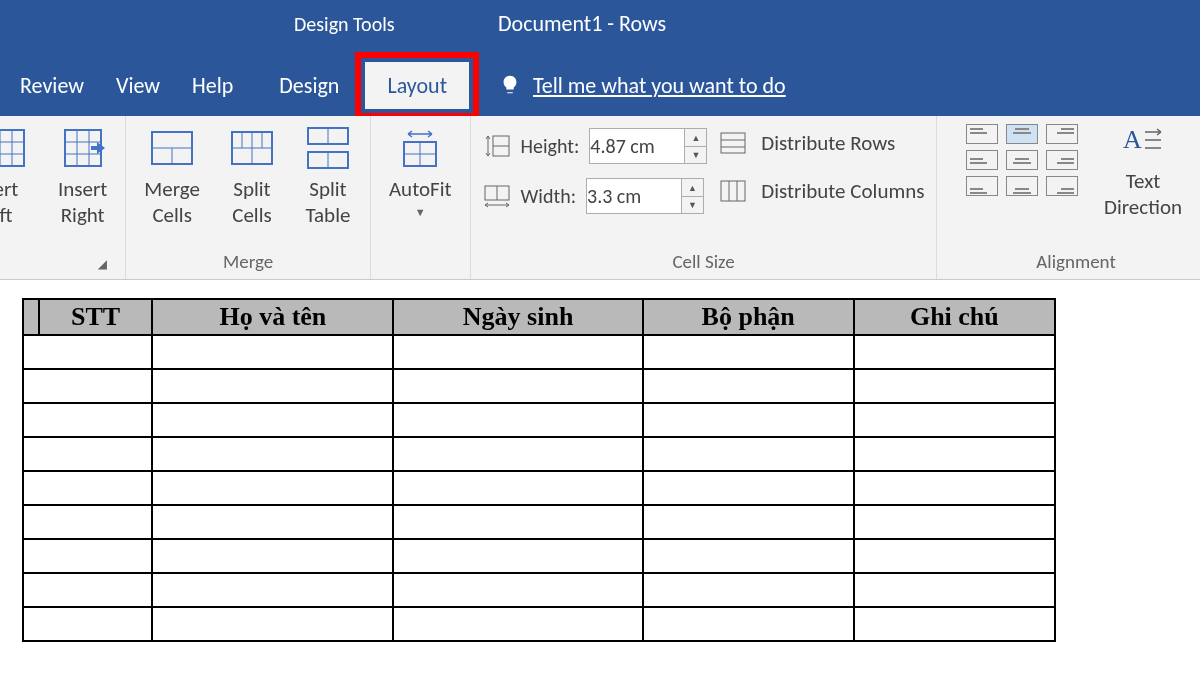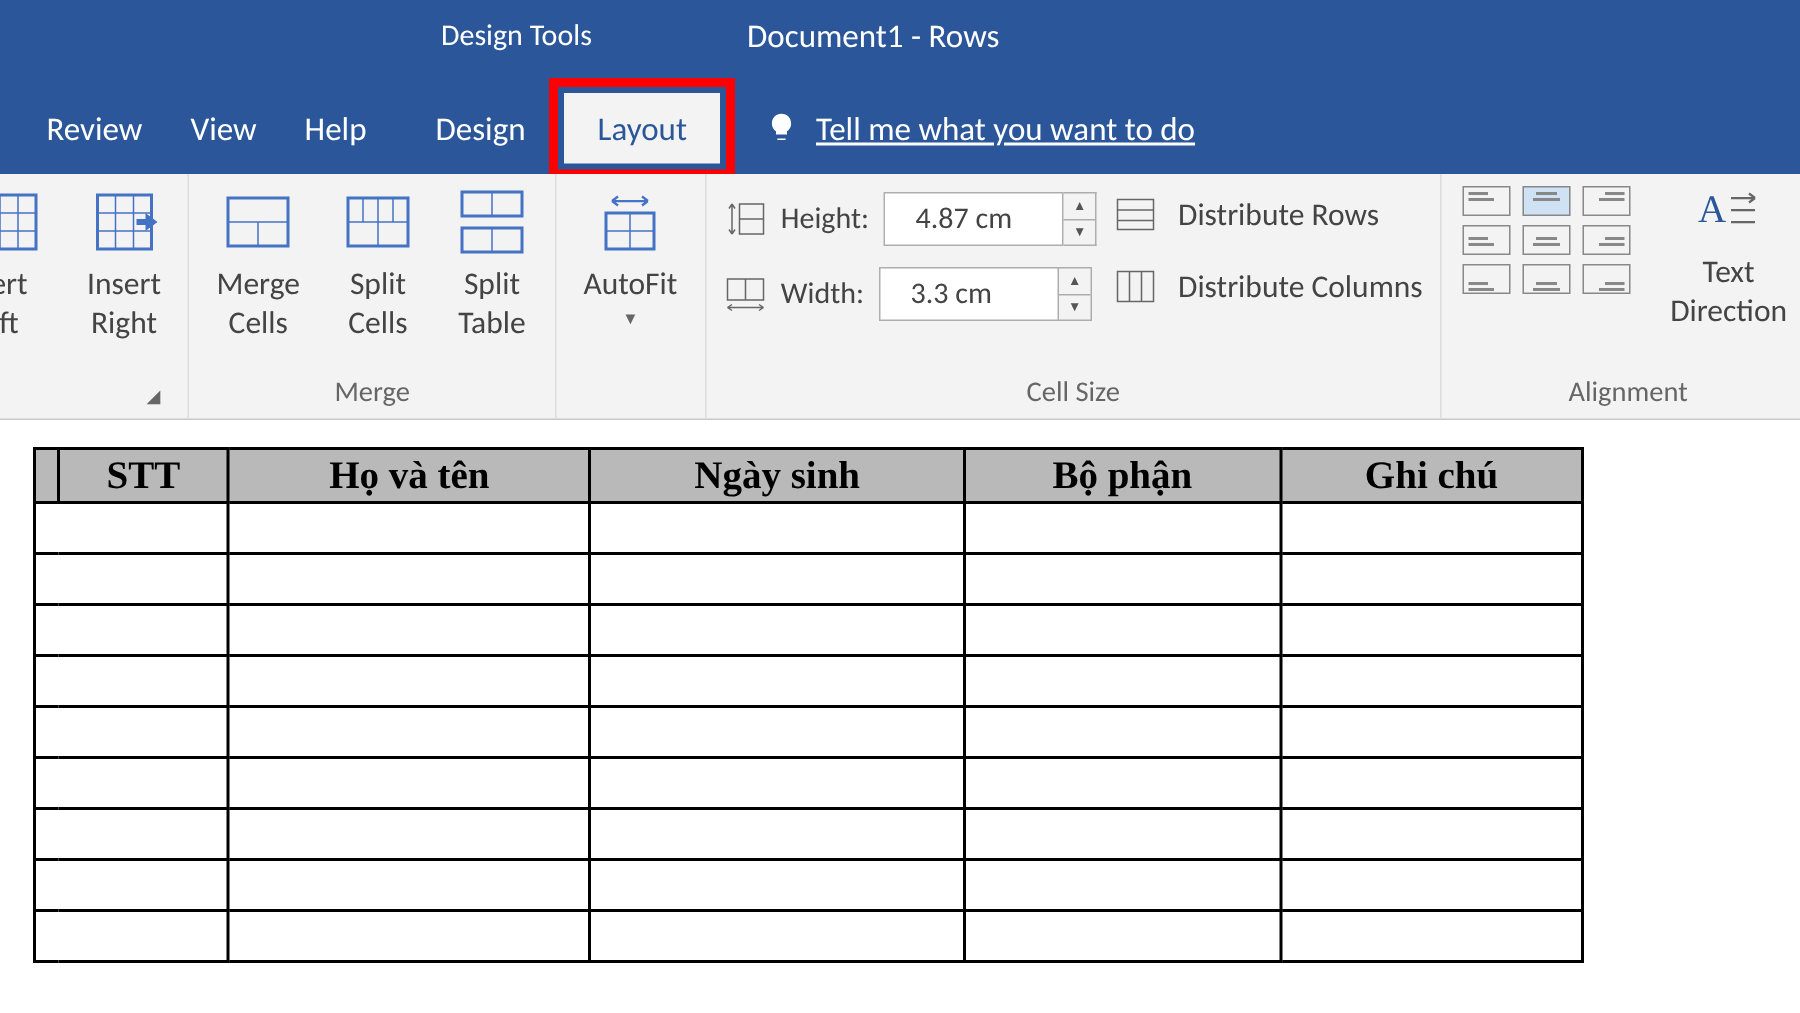--- a/index.html
+++ b/index.html
@@ -124,22 +124,22 @@
   }
   .align-cell {
     width: 32px; height: 20px;
     border: 1px solid #888;
     position: relative;
   }
   .align-cell .bar { position: absolute; background:#888; height:2px; left:3px; right:3px; }
   .cellsize-rows { display: flex; flex-direction: column; gap: 14px; padding-top: 6px;}
   .cellsize-row { display: flex; align-items: center; gap: 10px; }
   .size-input {
-    background: #fff; border: 1px solid #adadad; height: 36px; width: 120px;
-    font-size: 20px; padding: 2px 20px; display:flex; align-items:center;
+    background: #fff; border: 1px solid #adadad; height: 36px; width: 96px;
+    font-size: 20px; padding: 2px 0; display:flex; align-items:center;
   }
   .spinner { display:flex; flex-direction:column; border:1px solid #adadad; border-left:none; height:36px; width:22px; }
   .spinner div { flex:1; font-size:9px; display:flex; align-items:center; justify-content:center; color:#555;}
   .spinner div:first-child{border-bottom:1px solid #adadad;}
   .dist-col { display:flex; flex-direction:column; gap:22px; padding-top:8px; padding-left:12px;}
   .dist-row { display:flex; align-items:center; gap:14px; white-space:nowrap; font-size:21px;}
   .iconlet { width:28px; height:24px; }
   
   .doc-area { background:#fff; padding: 18px 22px; }
   table.user-table {
@@ -163,21 +163,21 @@
 </style>
 </head>
 <body>
 
 <div class="titlebar">
   <span class="tabletools">Design Tools</span>
   <span class="doctitle">Document1  -  Rows</span>
 </div>
 
 <div class="tabs-row">
-  <div class="tab" style="margin-left:15px">Review</div>
+  <div class="tab" style="margin-left:4px">Review</div>
   <div class="tab">View</div>
   <div class="tab">Help</div>
   <div class="tab" style="margin-left:14px">Design</div>
   <div class="layout-highlight">
     <div class="tab active">Layout</div>
   </div>
   <div class="tellme">
     <span class="bulb-icon">
       <svg viewBox="0 0 24 24">
           <path d="M9 21h6v-1H9v1zm3-19C8 2 5 5 5 9c0 2.4 1.2 4.5 3 5.7V17h8v-2.3c1.8-1.2 3-3.3 3-5.7 0-4-3-7-7-7z"></path>

